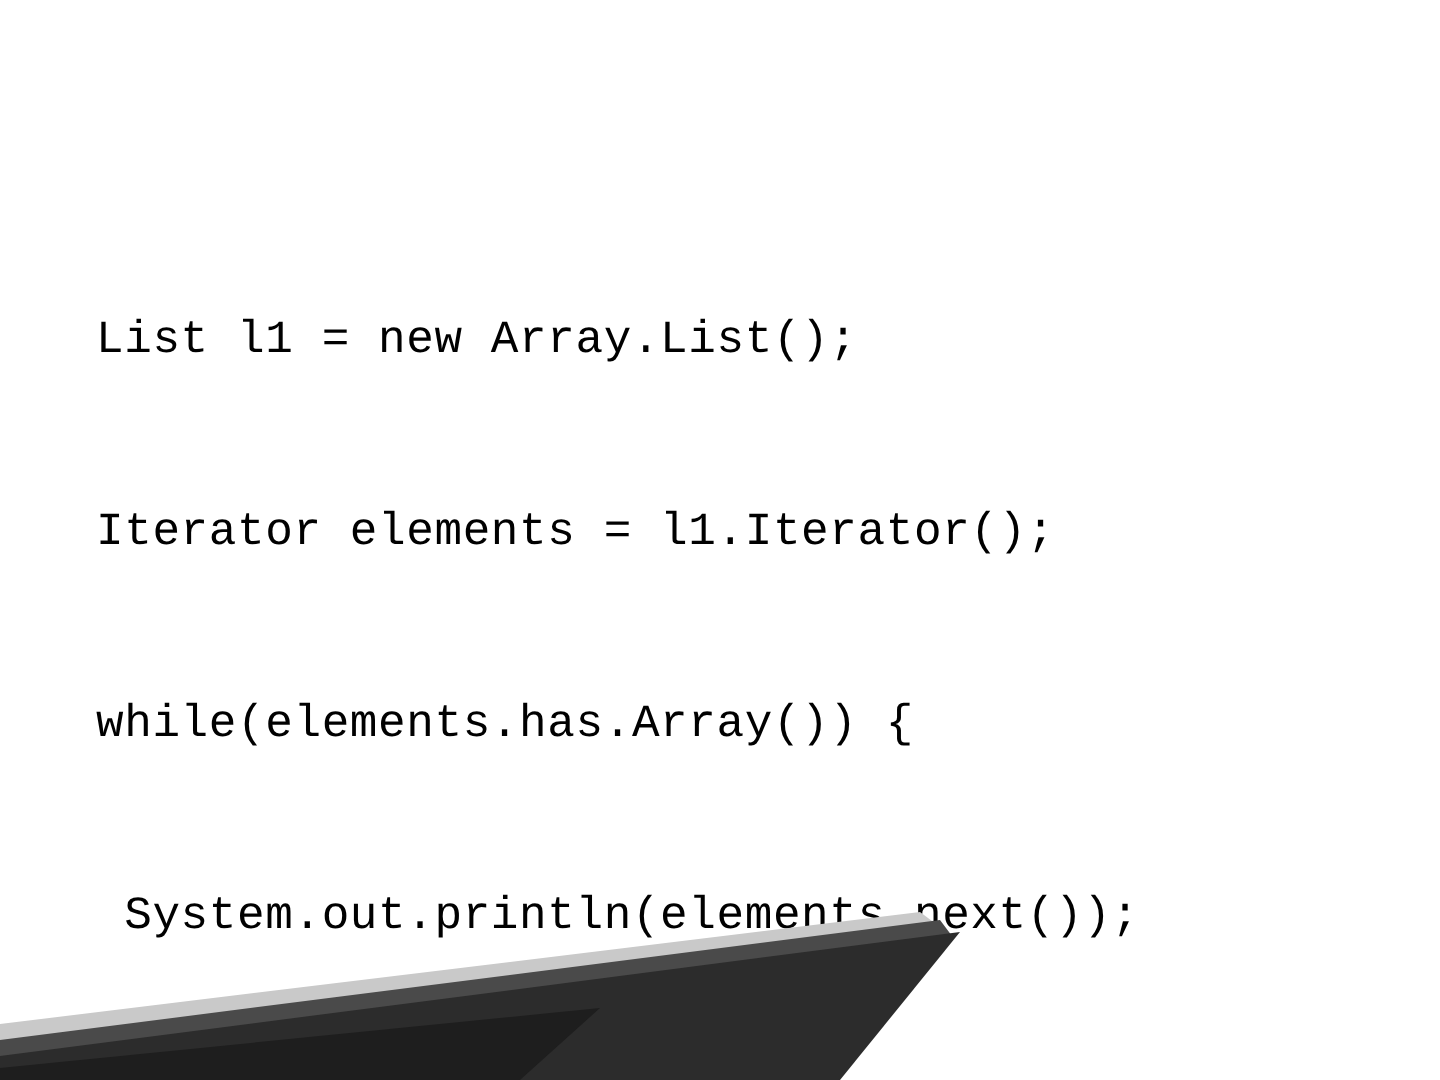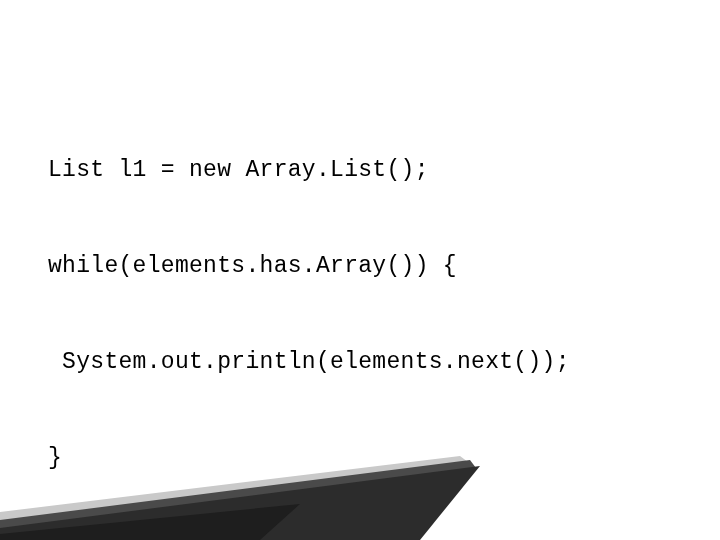--- a/index.html
+++ b/index.html
@@ -43,20 +43,21 @@
     display: block;
   }
 </style>
 </head>
 <body>
 
 <div class="slide">
 
   <div class="code-block">
     <div>List l1 = new Array.List();</div>
+    <div>Iterator elements = l1.Iterator();</div>
     <div>while(elements.has.Array()) {</div>
     <div> System.out.println(elements.next());</div>
     <div>}</div>
   </div>
 
   <div class="wedge-container">
     <svg width="720" height="140" viewBox="0 0 720 140" xmlns="http://www.w3.org/2000/svg">
 
       <polygon points="0,112 460,56 468,62 0,128" fill="#c9c9c9"></polygon>
 

